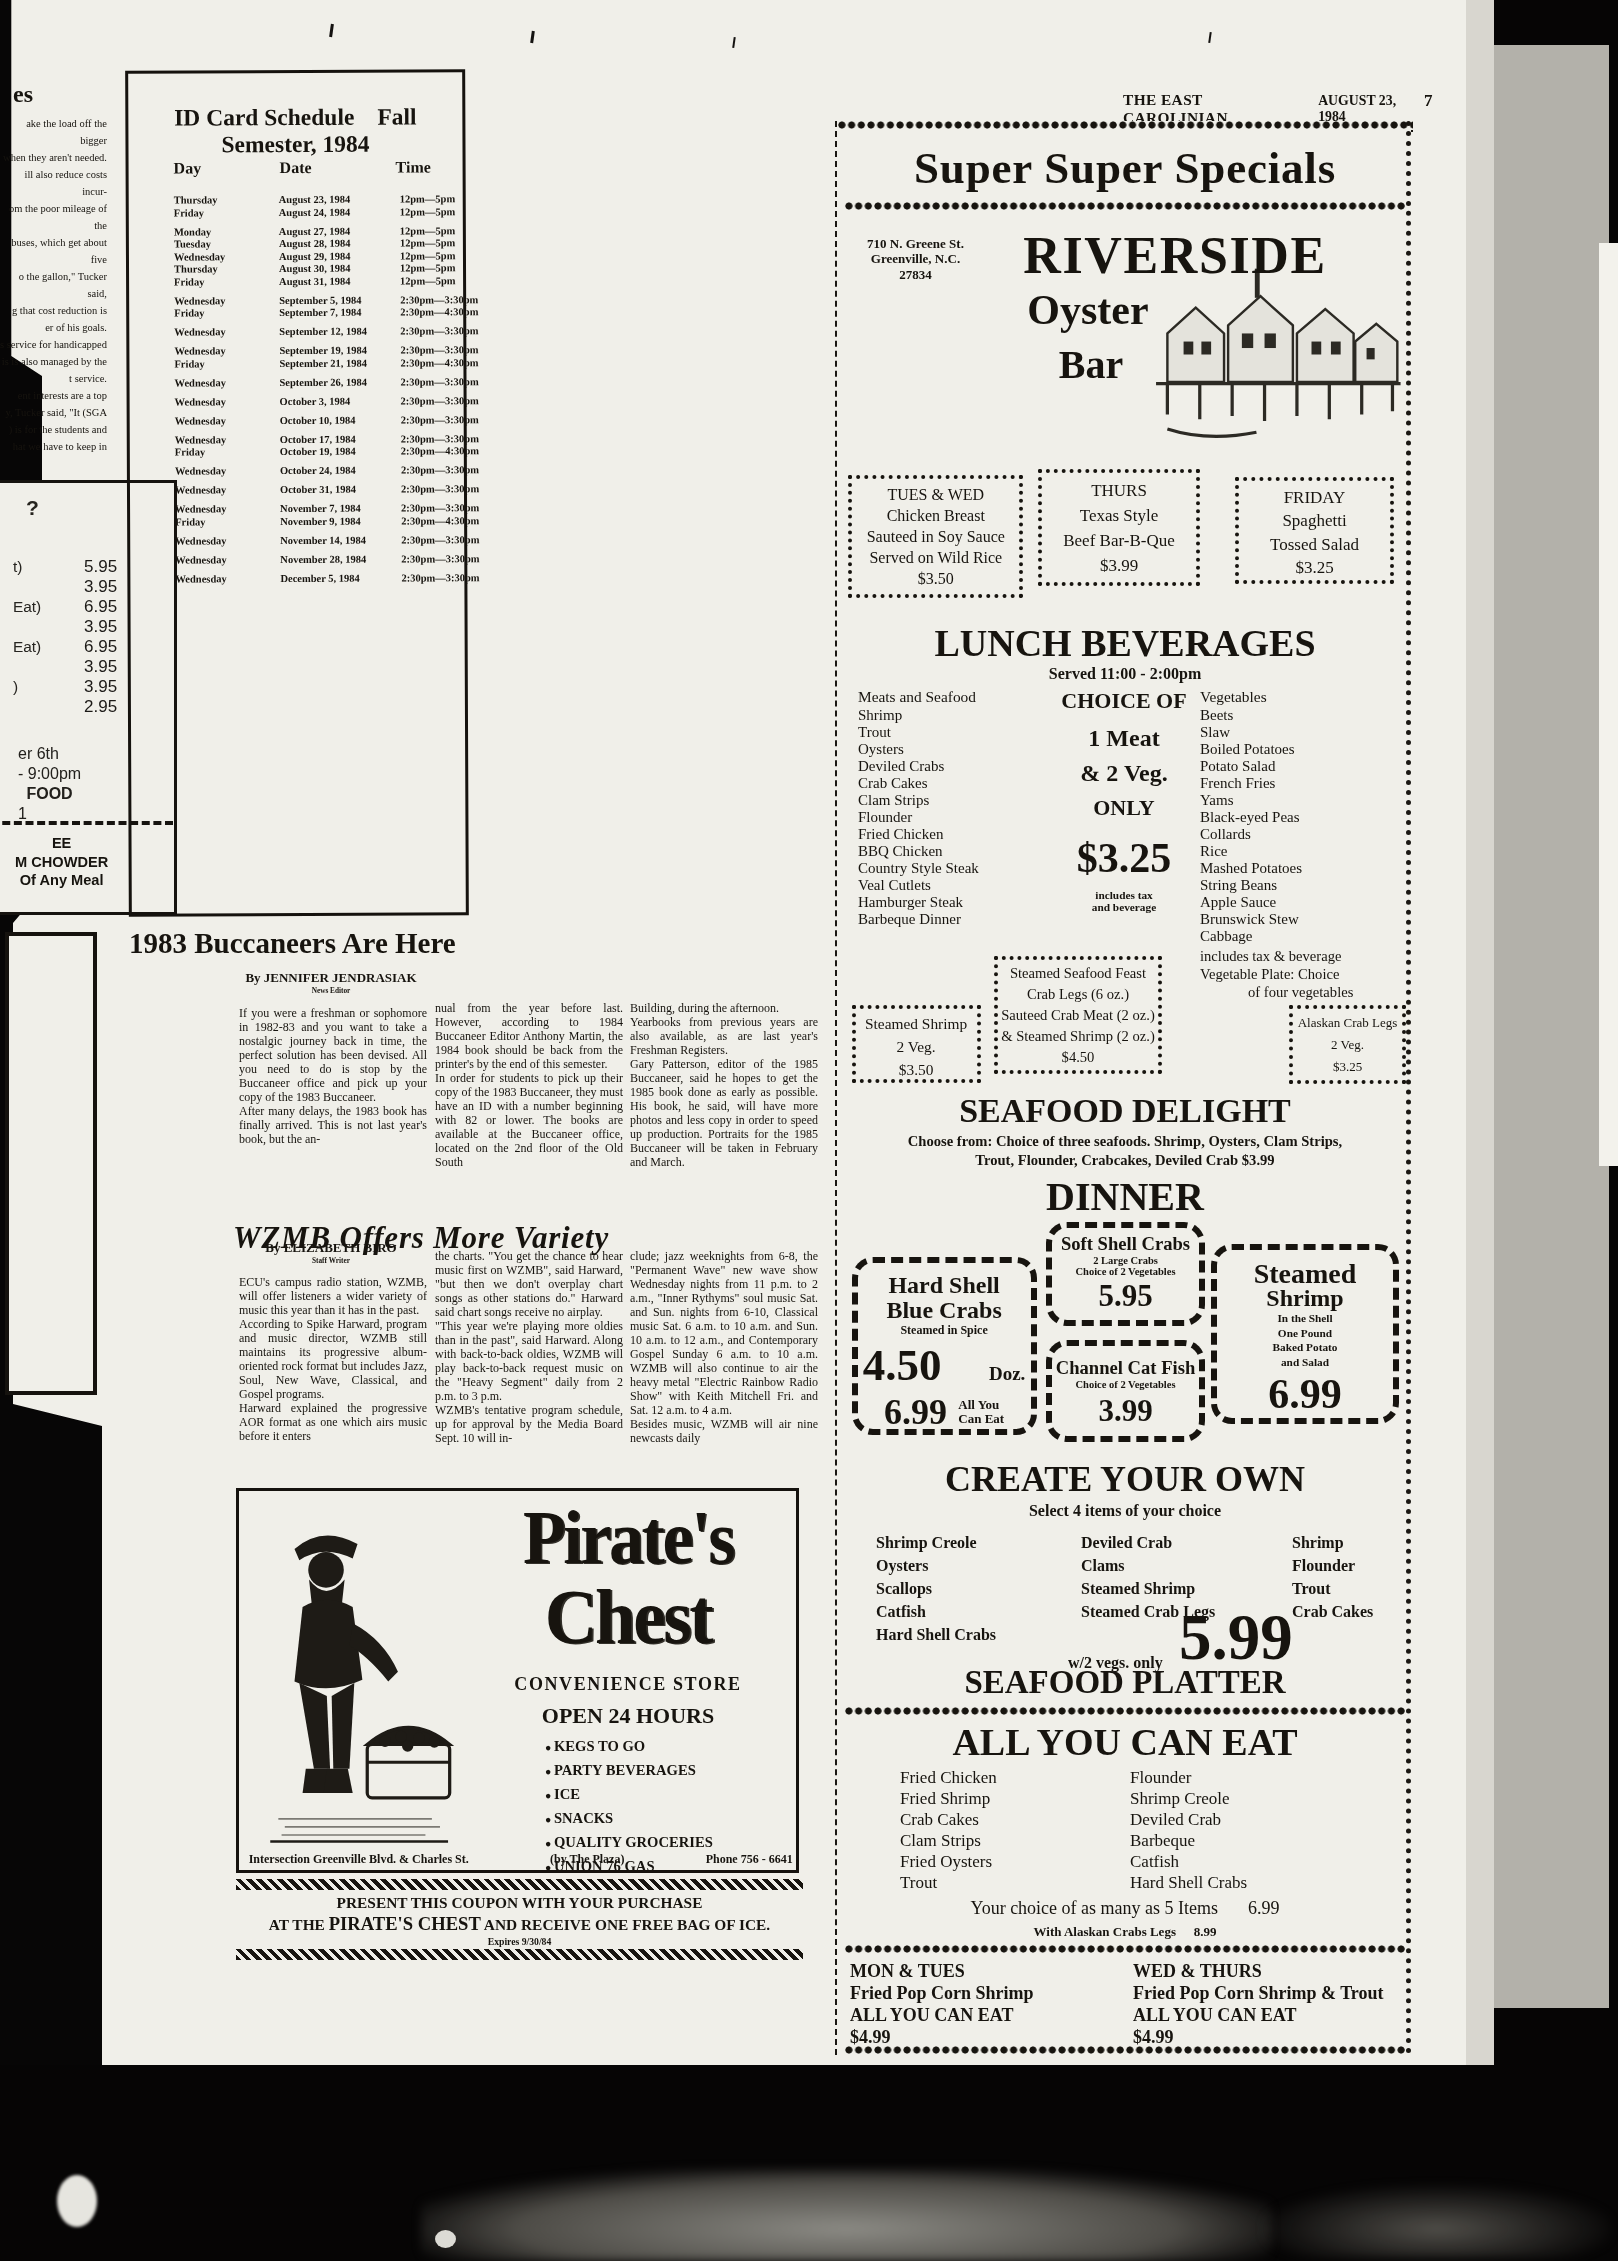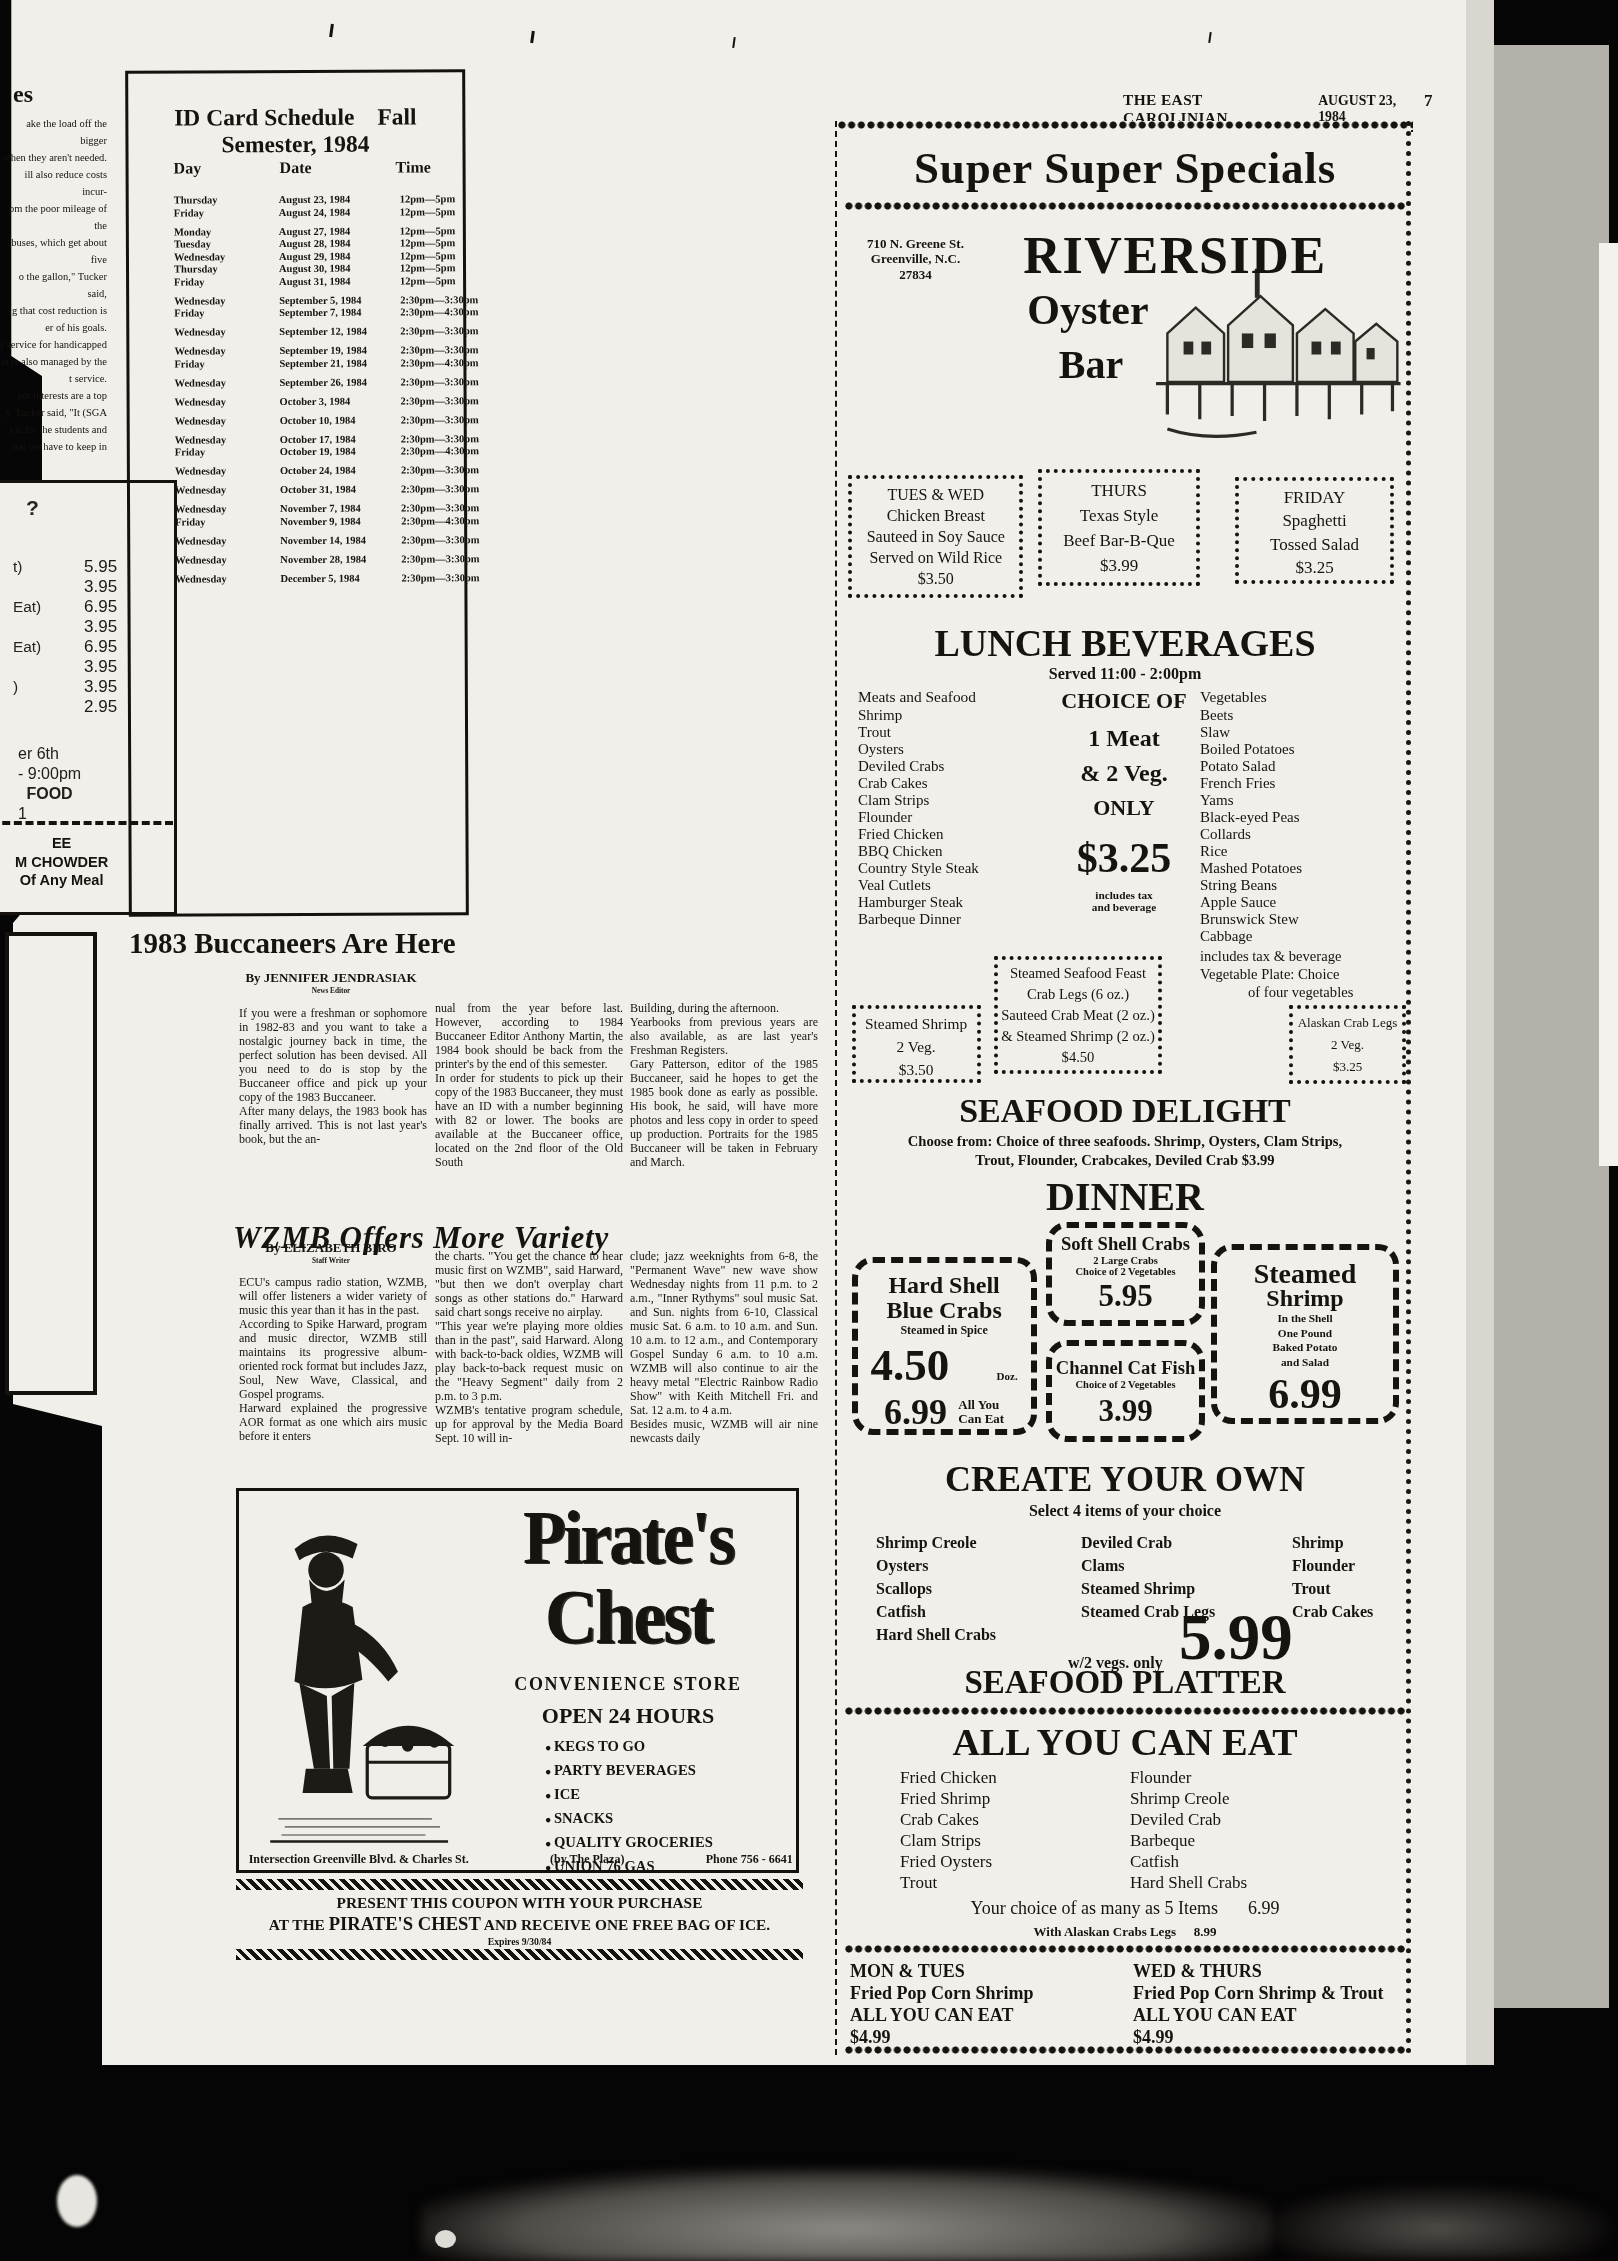--- a/index.html
+++ b/index.html
@@ -539,21 +539,21 @@
     <div class="abs ctr b" style="left:0;top:1031px;width:576px;font-size:14.6px;">Trout, Flounder, Crabcakes, Deviled Crab  $3.99</div>
 
     <div class="abs ctr b" style="left:0;top:1052px;width:576px;font-size:40px;">DINNER</div>
 
     <div class="abs ropebox ctr" style="left:14.6px;top:1136px;width:185px;height:178px;padding-top:9.7px;">
       <div class="b" style="font-size:24px;line-height:25px;">Hard Shell</div>
       <div class="b" style="font-size:24px;line-height:25px;">Blue Crabs</div>
       <div class="b" style="font-size:12px;">Steamed in Spice</div>
       <div style="display:flex;align-items:baseline;justify-content:center;gap:11.3px;margin-top:1.6px;">
         <span class="b" style="font-size:45px;">4.50</span>
-        <span class="b" style="font-size:11px;margin-left:36px;">Doz.</span>
+        <span class="b" style="font-size:19px;margin-left:36px;">Doz.</span>
       </div>
       <div style="display:flex;align-items:center;justify-content:center;gap:11.3px;">
         <span class="b" style="font-size:36px;">6.99</span>
         <span style="text-align:left;">
           <div class="b" style="font-size:13px;line-height:13.8px;">All You</div>
           <div class="b" style="font-size:13px;line-height:13.8px;">Can Eat</div>
         </span>
       </div>
     </div>
 

